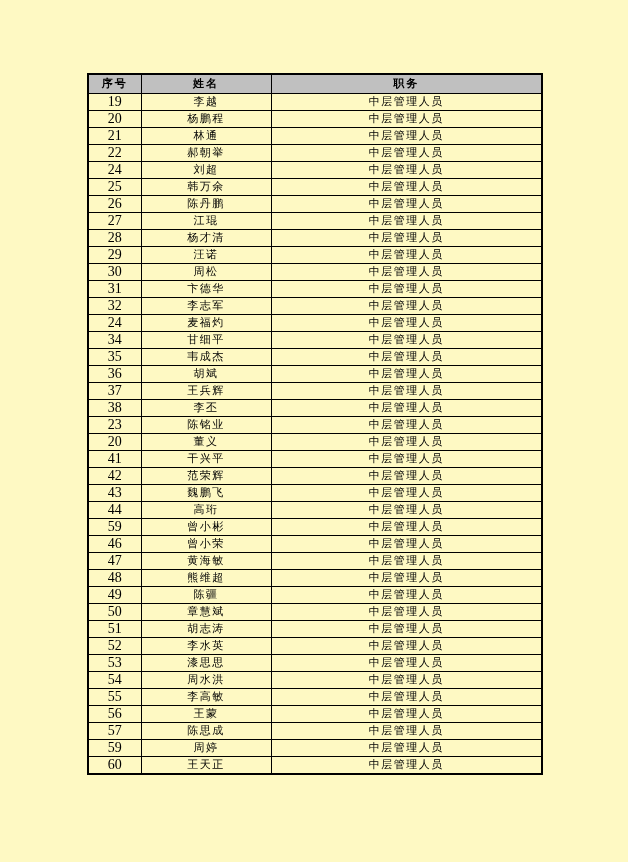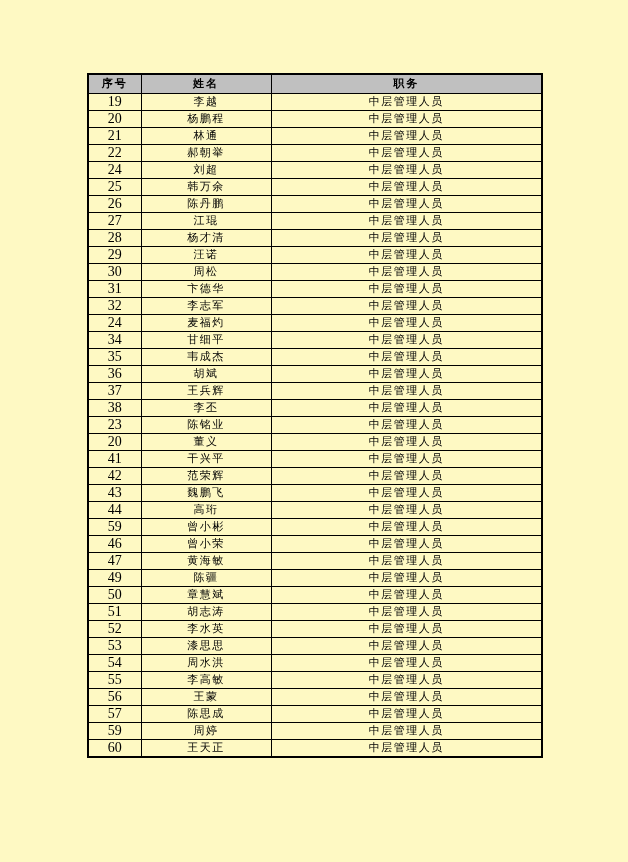--- a/index.html
+++ b/index.html
@@ -216,20 +216,25 @@
           <td data-name="row-index">46</td>
           <td data-name="row-name">曾小荣</td>
           <td data-name="row-title">中层管理人员</td>
         </tr>
         <tr data-name="table-row">
           <td data-name="row-index">47</td>
           <td data-name="row-name">黄海敏</td>
           <td data-name="row-title">中层管理人员</td>
         </tr>
         <tr data-name="table-row">
+          <td data-name="row-index">48</td>
+          <td data-name="row-name">熊维超</td>
+          <td data-name="row-title">中层管理人员</td>
+        </tr>
+        <tr data-name="table-row">
           <td data-name="row-index">49</td>
           <td data-name="row-name">陈疆</td>
           <td data-name="row-title">中层管理人员</td>
         </tr>
         <tr data-name="table-row">
           <td data-name="row-index">50</td>
           <td data-name="row-name">章慧斌</td>
           <td data-name="row-title">中层管理人员</td>
         </tr>
         <tr data-name="table-row">

